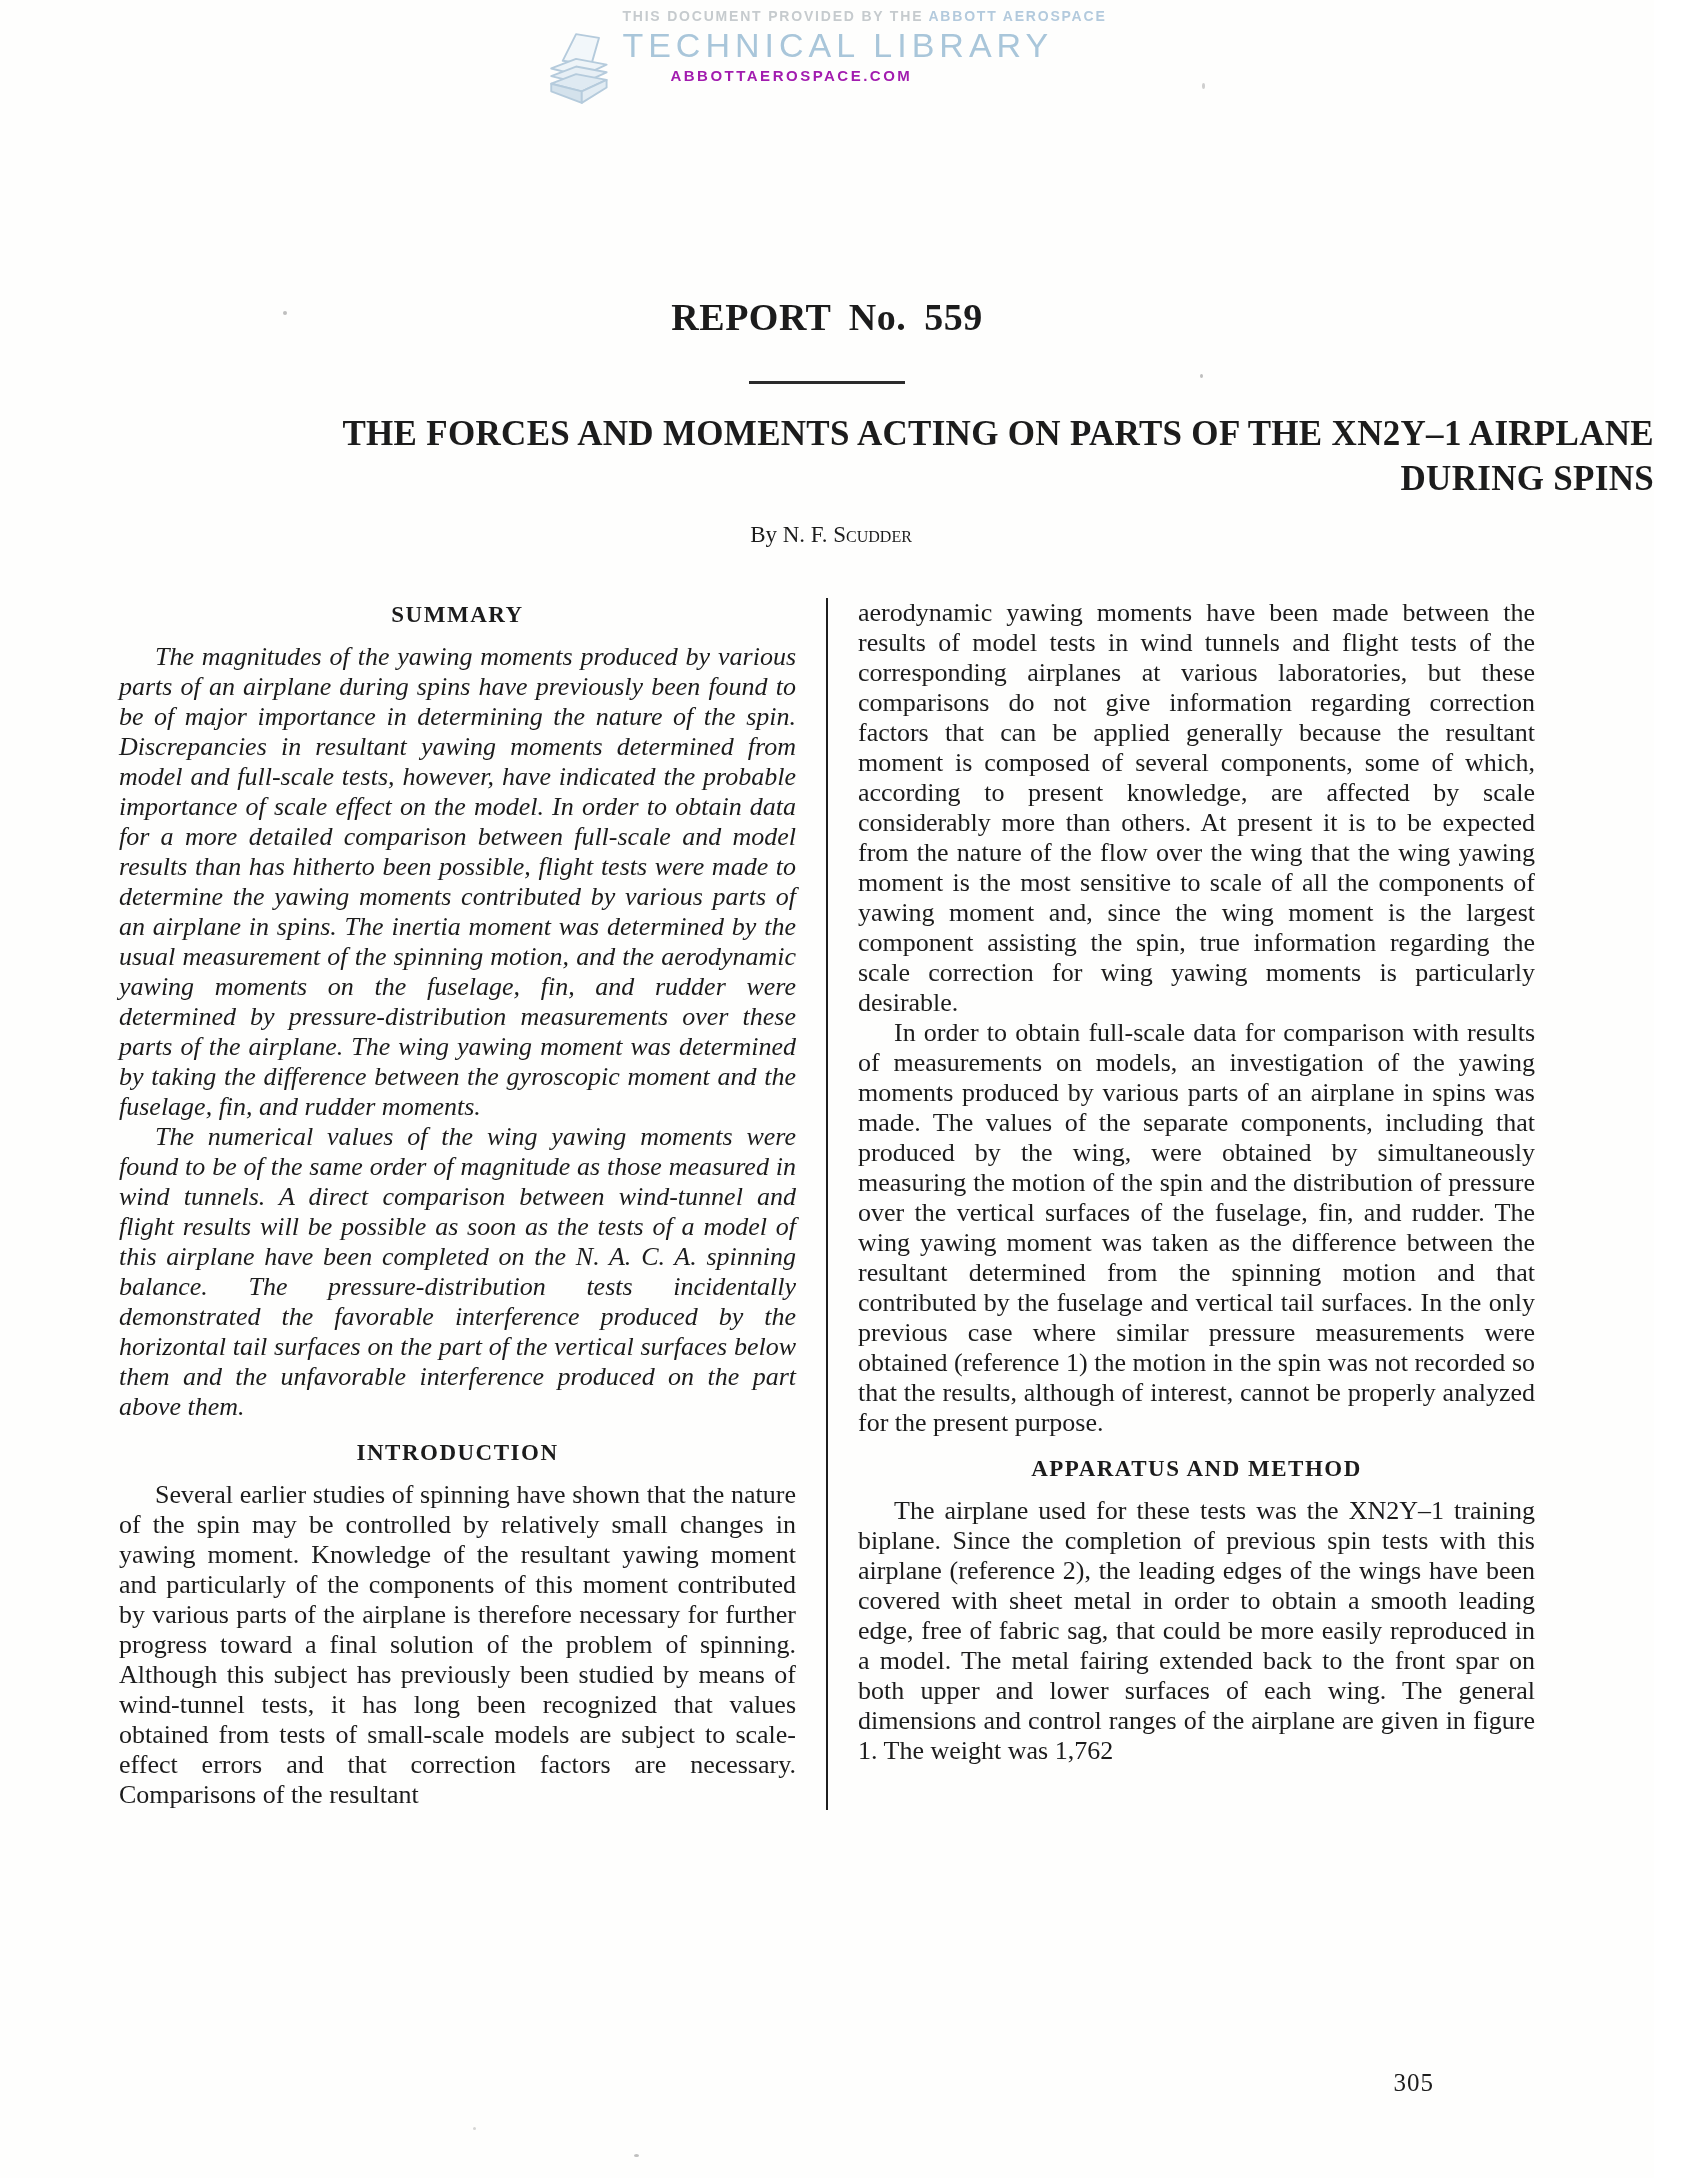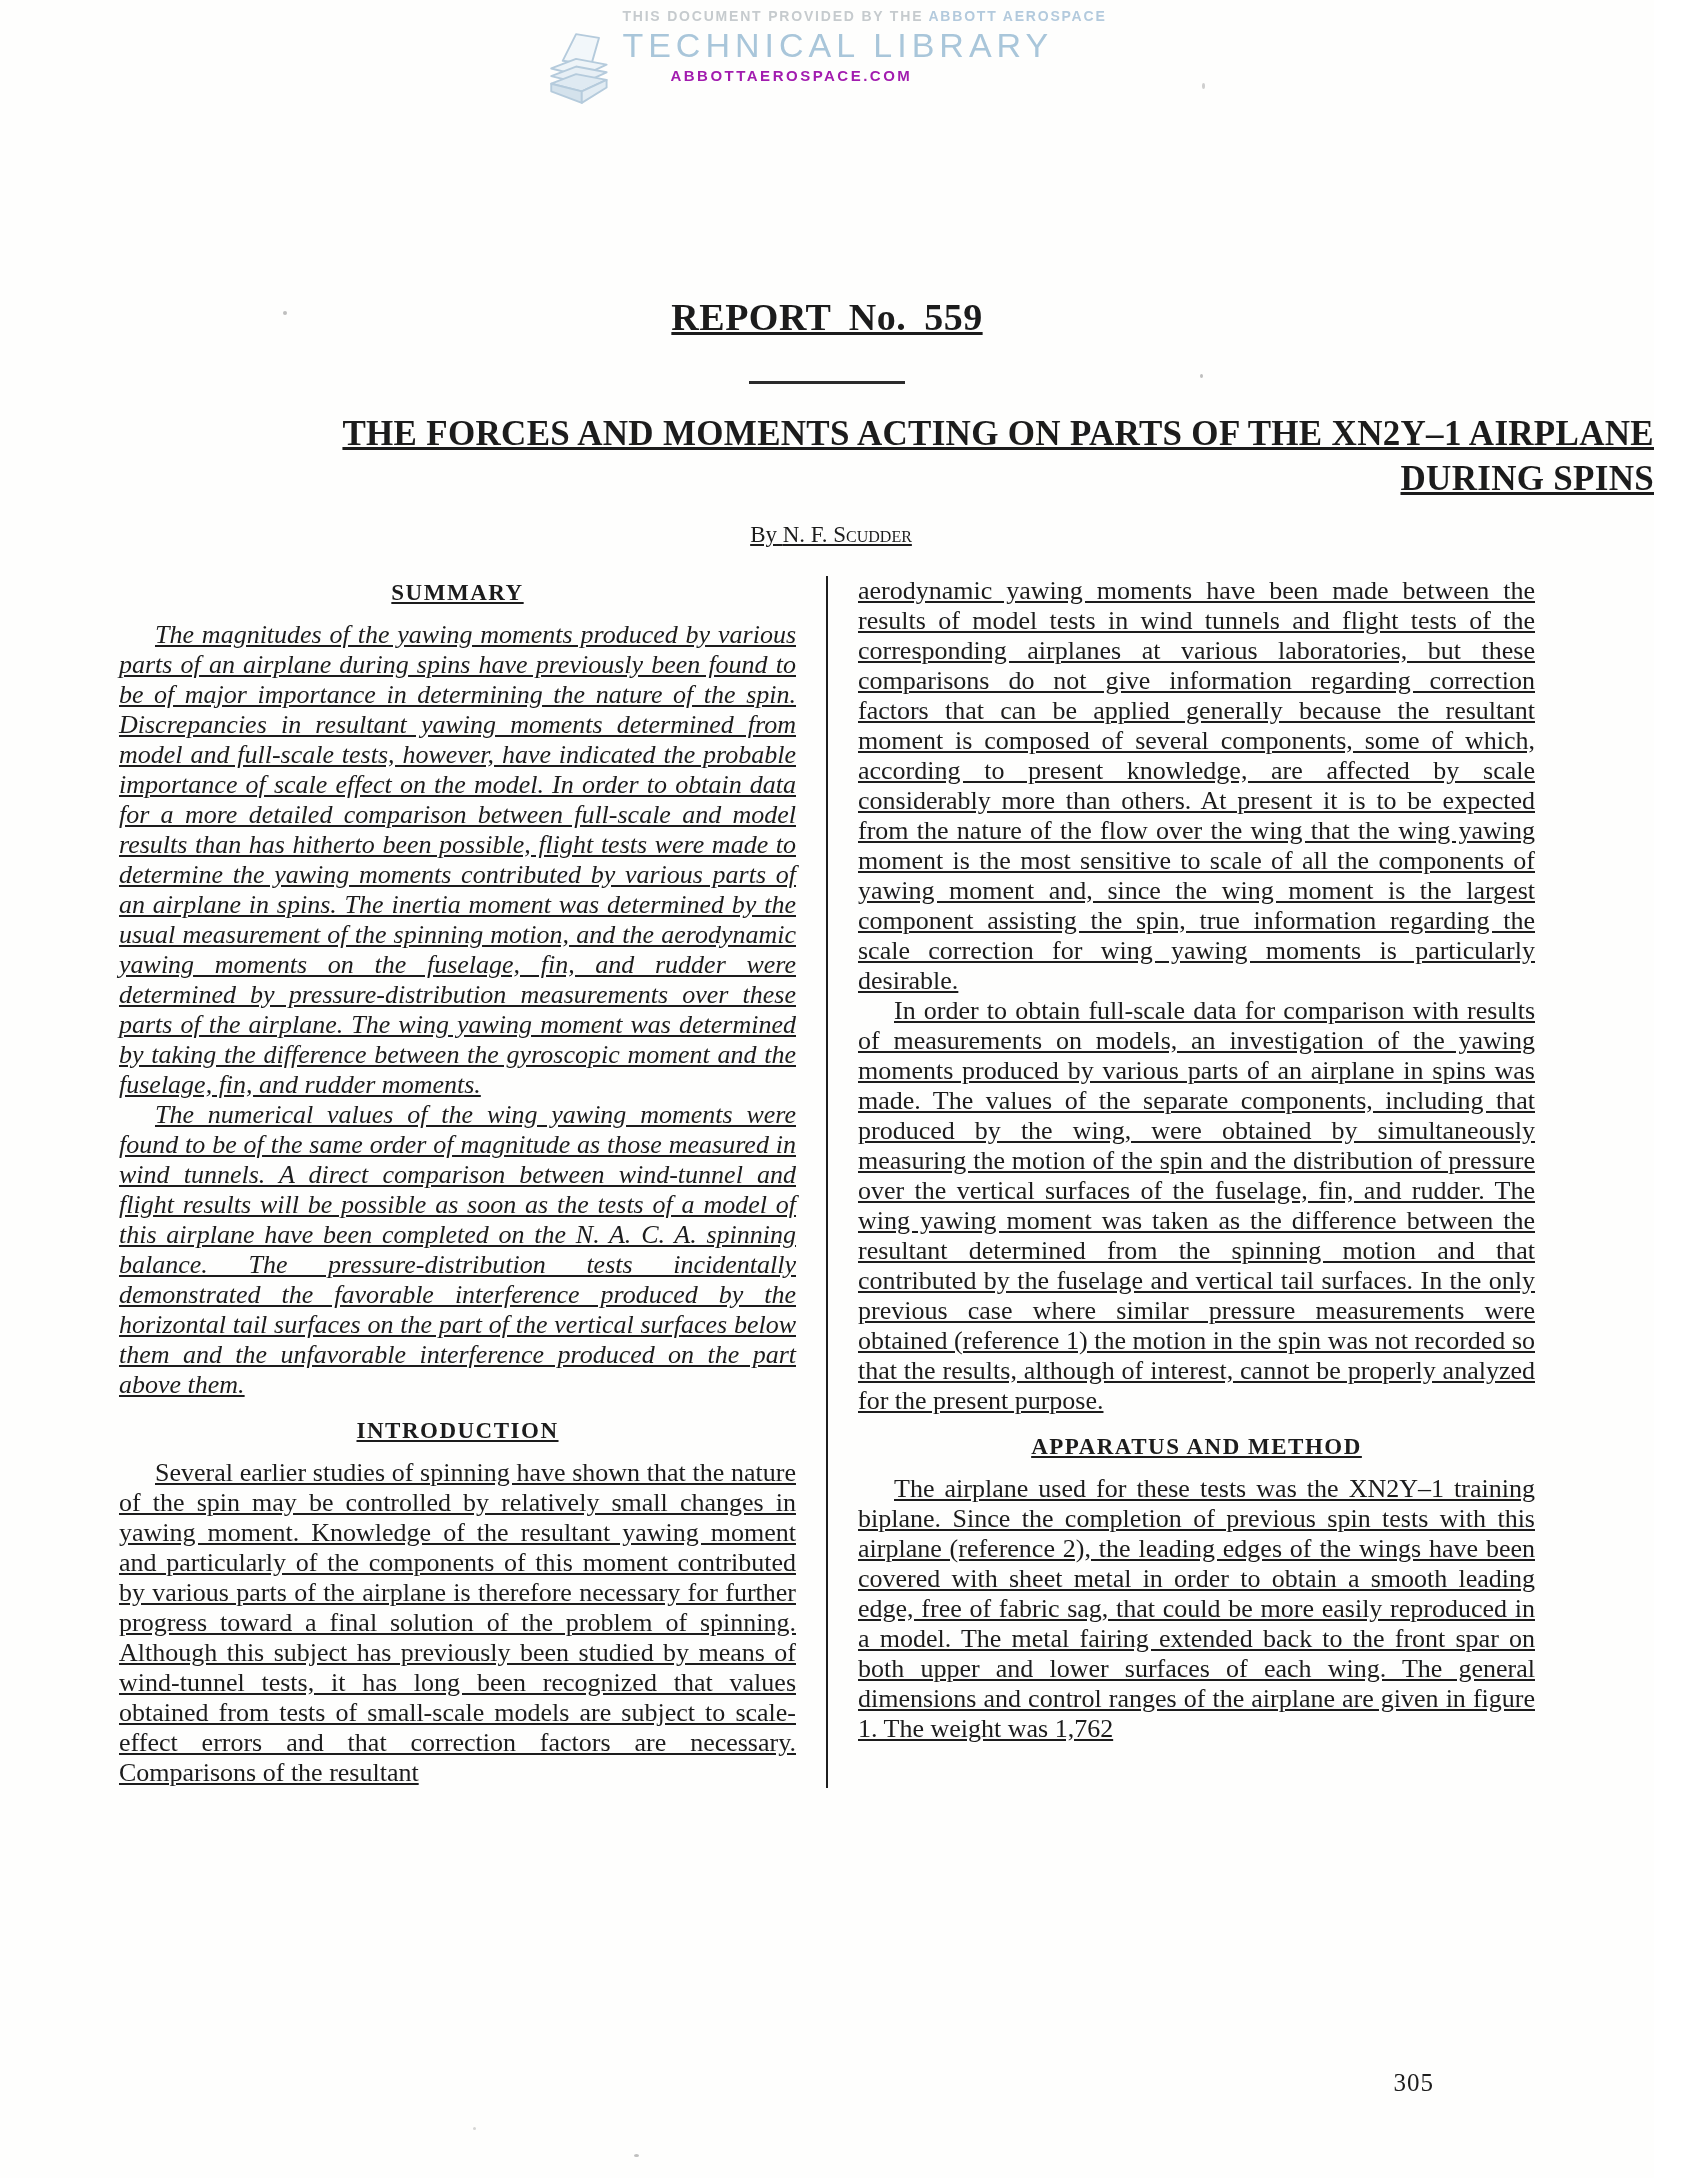--- a/index.html
+++ b/index.html
@@ -4,21 +4,20 @@
 <style>
   * { margin:0; padding:0; box-sizing:border-box; }
   html,body { background:#ffffff; }
   .page {
     position:relative;
     width:1654px; height:2178px;
     background:#fefefd;
     color:#1c1c1c;
     font-family:"Liberation Serif","DejaVu Serif",serif;
     overflow:hidden;
-    text-decoration:underline;
   }
 
   
   .watermark {
     position:absolute; top:8px; left:50%;
     transform:translateX(-50%);
     display:flex; align-items:flex-start; gap:12px;
     user-select:none;
   }
   .wm-icon { width:63px; height:83px; margin-top:18px; flex:none; }
@@ -35,21 +34,21 @@
   }
   .rule { width:156px; height:3px; background:#2b2b2b; margin:42px auto 28px auto; }
   .doc-title {
     text-align:right; font-size:35px; font-weight:bold;
     line-height:1.28; letter-spacing:0.3px;
   }
   .byline { text-align:center; margin-top:20px; font-size:23px;padding-left:8px; }
   .byline .author { font-variant:small-caps; }
 
   
-  .columns { display:flex; justify-content:center; margin-top:28px; }
+  .columns { display:flex; justify-content:center; margin-top:50px; }
   .col {
     width:677px;
     font-size:26px; line-height:30px;
     text-align:justify;
     hyphens:auto;
   }
   .col-divider { width:2px; background:#1f1f1f; margin:0 30px; align-self:stretch; }
   .col p { text-indent:36px; }
   .col p.no-indent { text-indent:0; }
   .col p.italic { font-style:italic; }

